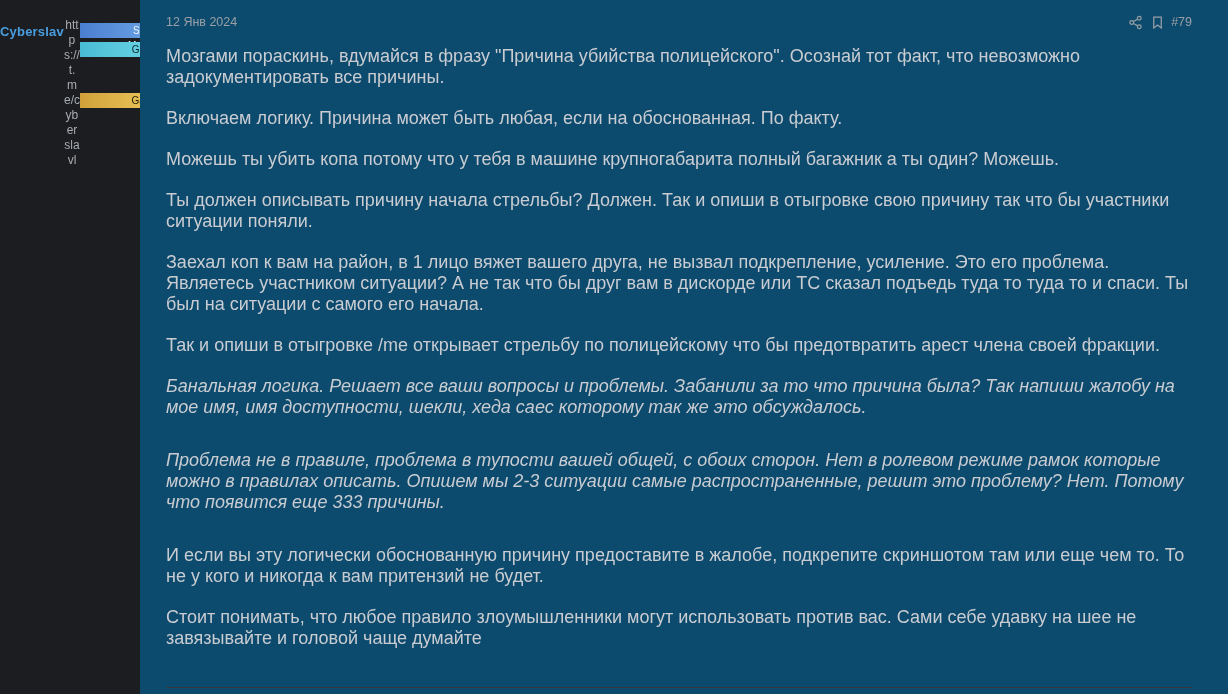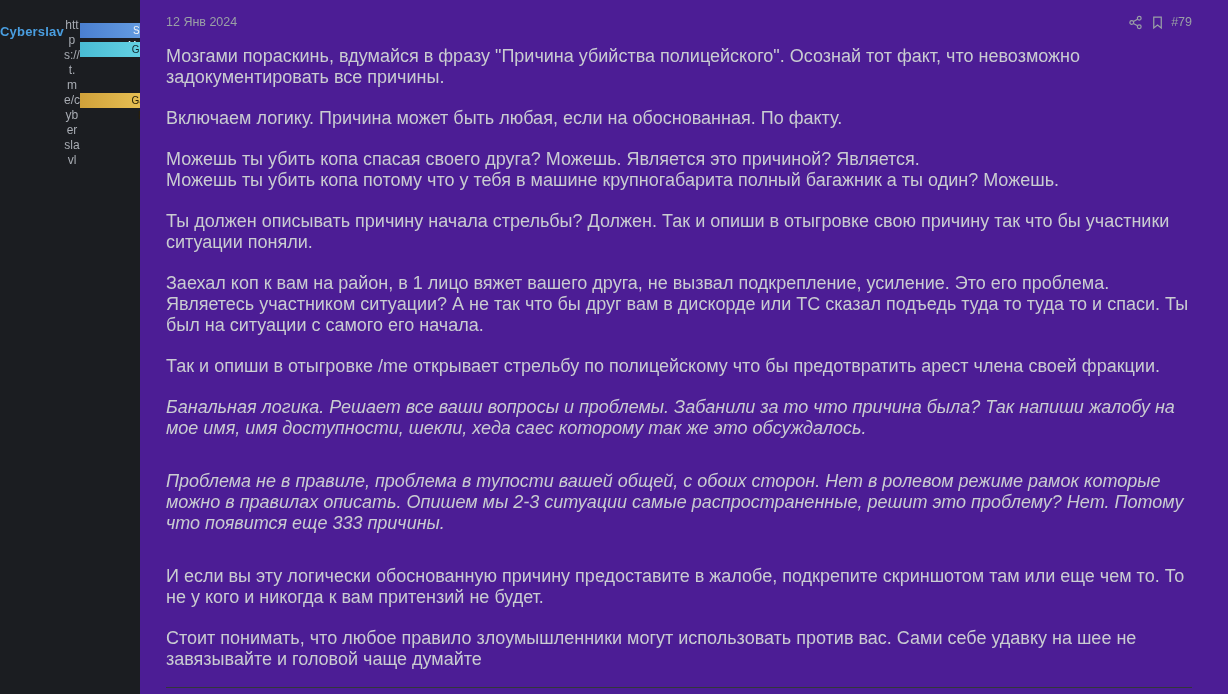--- a/index.html
+++ b/index.html
@@ -102,21 +102,21 @@
     text-align: right;
     padding-right: 10px;
     font-size: 10px;
     color: #c6cace;
   }
 
   
   .post {
     flex: 1;
     position: relative;
-    background: #4c1d95;
+    background: #0c4a6e;
     padding: 0 36px 0 26px;
     box-sizing: border-box;
   }
   .post-head {
     height: 44px;
     display: flex;
     align-items: center;
     font-size: 12.5px;
     color: #9aa0a6;
   }
@@ -242,21 +242,20 @@
             <path d="M4 2.2h8v11.6L8 10.6l-4 3.2z"></path>
           </svg>
         </span>
         <span class="num">#79</span>
       </span>
     </div>
 
     <div class="content">
       <p>Мозгами пораскинь, вдумайся в фразу "Причина убийства полицейского". Осознай тот факт, что невозможно задокументировать все причины.</p>
       <p>Включаем логику. Причина может быть любая, если на обоснованная. По факту.</p>
-      <p class="tight">Можешь ты убить копа спасая своего друга? Можешь. Является это причиной? Является.</p>
       <p>Можешь ты убить копа потому что у тебя в машине крупногабарита полный багажник а ты один? Можешь.</p>
       <p>Ты должен описывать причину начала стрельбы? Должен. Так и опиши в отыгровке свою причину так что бы участники ситуации поняли.</p>
       <p>Заехал коп к вам на район, в 1 лицо вяжет вашего друга, не вызвал подкрепление, усиление. Это его проблема. Являетесь участником ситуации? А не так что бы друг вам в дискорде или ТС сказал подъедь туда то туда то и спаси. Ты был на ситуации с самого его начала.</p>
       <p>Так и опиши в отыгровке /me открывает стрельбу по полицейскому что бы предотвратить арест члена своей фракции.</p>
       <p class="gap-lg">Банальная логика. Решает все ваши вопросы и проблемы. Забанили за то что причина была? Так напиши жалобу на мое имя, имя доступности, шекли, хеда саес которому так же это обсуждалось.</p>
       <p class="gap-lg">Проблема не в правиле, проблема в тупости вашей общей, с обоих сторон. Нет в ролевом режиме рамок которые можно в правилах описать. Опишем мы 2-3 ситуации самые распространенные, решит это проблему? Нет. Потому что появится еще 333 причины.</p>
       <p>И если вы эту логически обоснованную причину предоставите в жалобе, подкрепите скриншотом там или еще чем то. То не у кого и никогда к вам притензий не будет.</p>
       <p>Стоит понимать, что любое правило злоумышленники могут использовать против вас. Сами себе удавку на шее не завязывайте и головой чаще думайте</p>
     </div>
 

